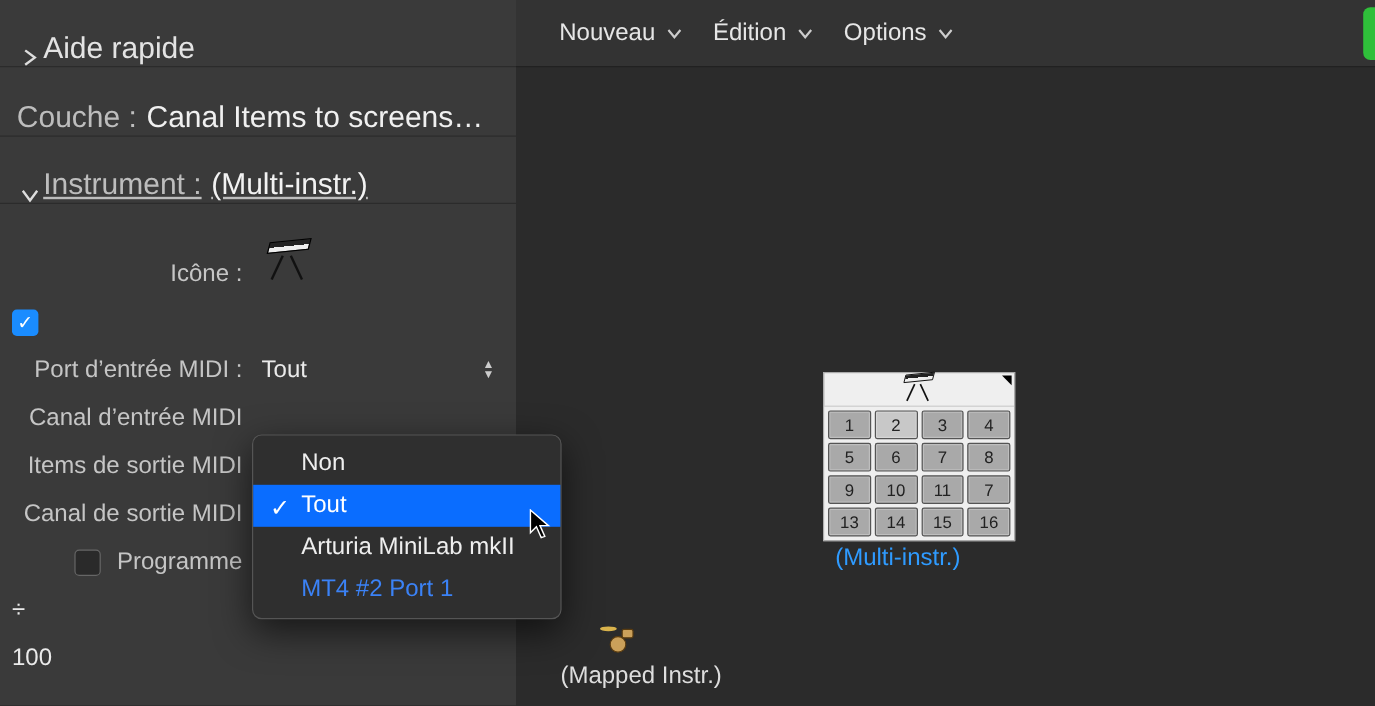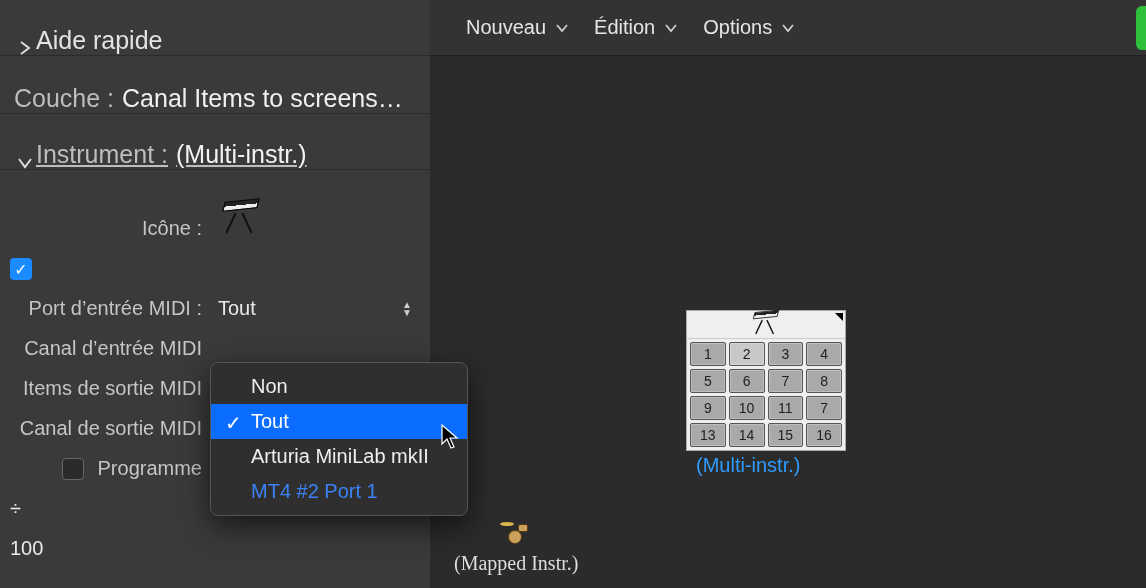--- a/index.html
+++ b/index.html
@@ -461,15 +461,15 @@
         <div class="cell">16</div>
       </div>
   </div>
   <div class="node-label" style="left:266px;">(Multi-instr.)</div>
 
   <span class="drum-icon mapped-icon" style="left:70px;">
     <span class="cym"></span>
       <span class="tom"></span>
       <span class="bass"></span>
   </span>
-  <div class="mapped-label" style="left:24px;font-family:Liberation Serif, serif;">(Mapped Instr.)</div>
+  <div class="mapped-label" style="left:37px;">(Mapped Instr.)</div>
 
 </div>
 
 </body></html>

